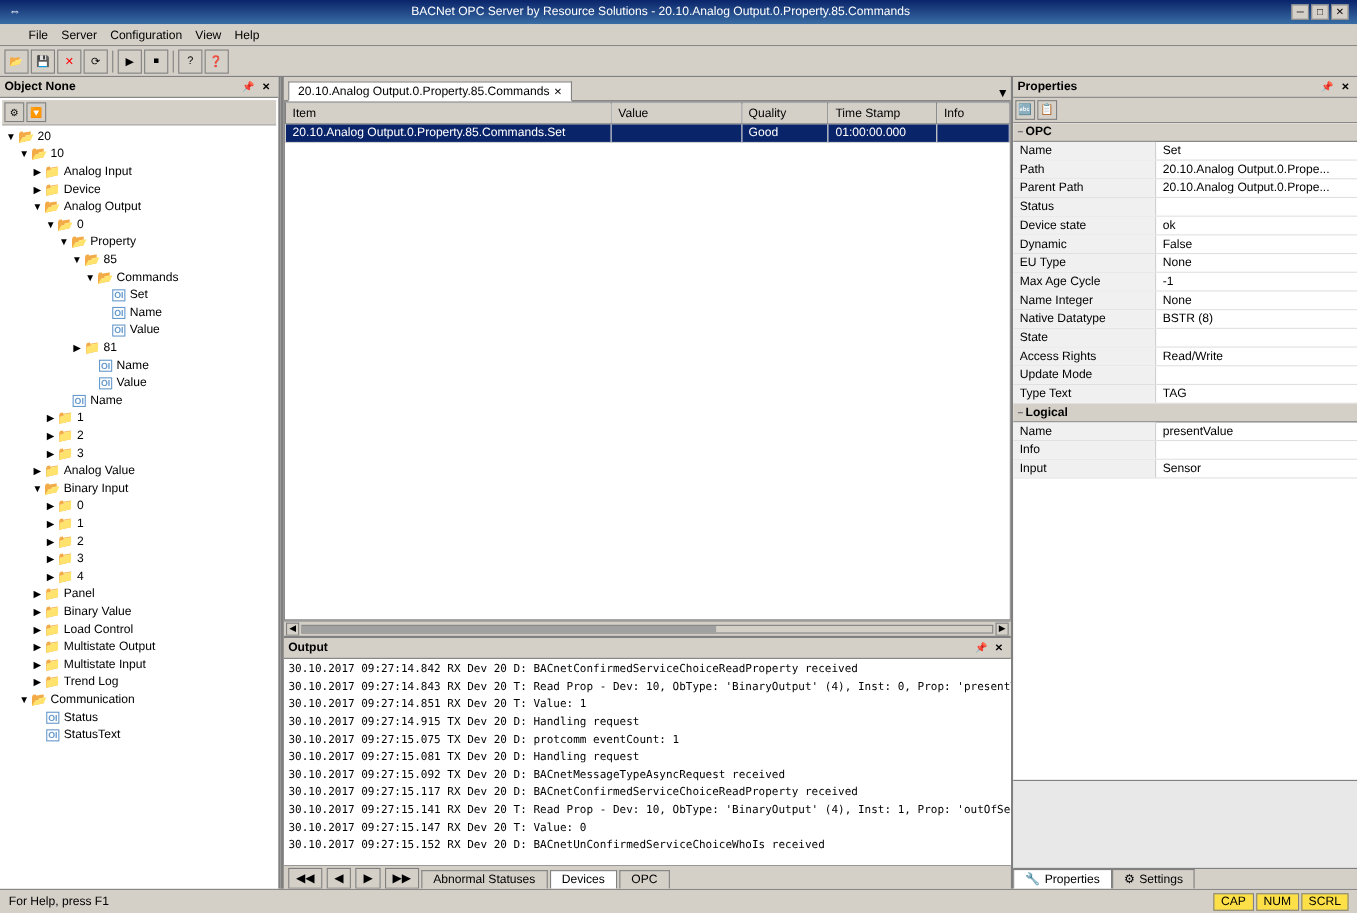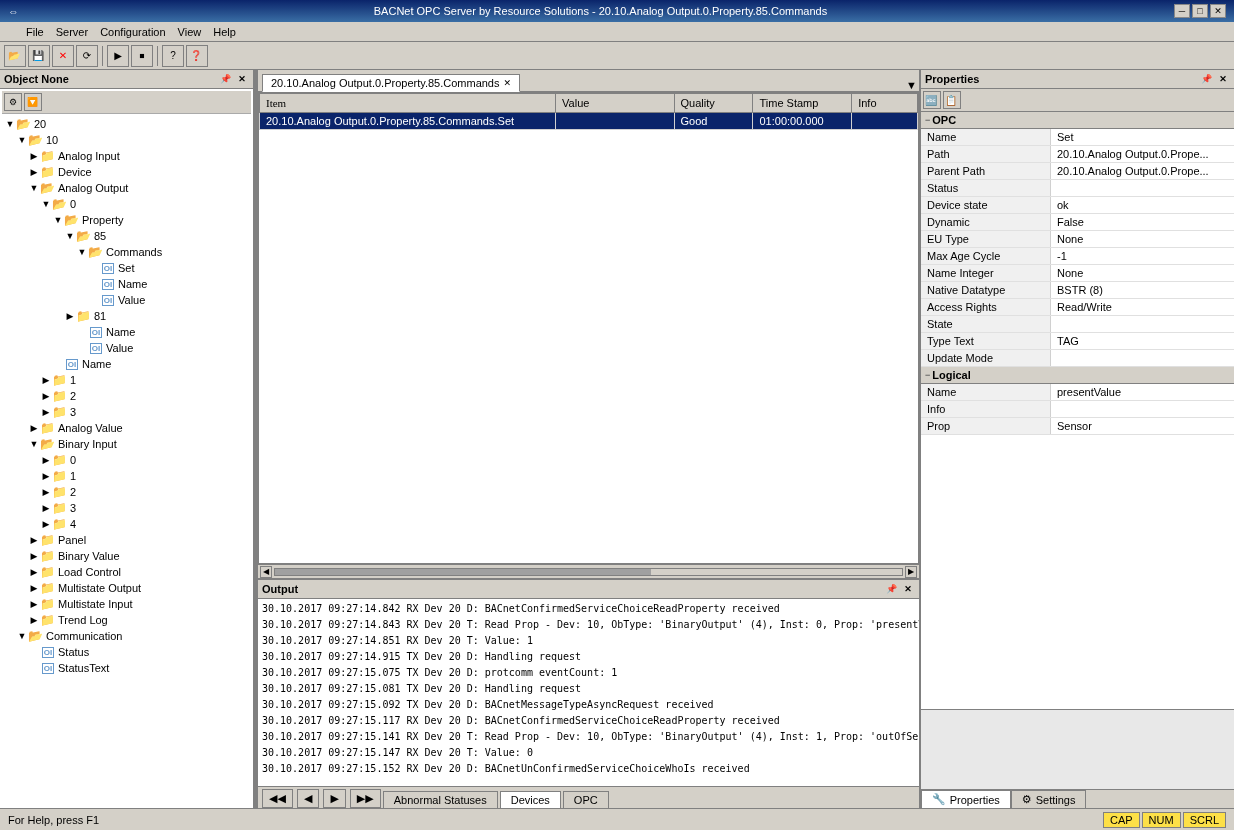--- a/index.html
+++ b/index.html
@@ -443,21 +443,21 @@
             <span class="tab-close">✕</span>
           </div>
 
           <div style="margin-left:auto; margin-right:2px; display:flex; align-items:center;">▼</div>
         </div>
 
         <div id="tab-content">
           <table id="data-grid">
             <thead>
               <tr>
-                <th style="width:45%;font-family:Liberation Serif, serif;">Item</th>
+                <th style="width:45%;">Item</th>
                 <th style="width:18%;">Value</th>
                 <th style="width:12%;">Quality</th>
                 <th style="width:15%;">Time Stamp</th>
                 <th style="width:10%;">Info</th>
               </tr>
             </thead>
             <tbody id="data-grid-body">
             <tr class="grid-row-selected">
                   <td>20.10.Analog Output.0.Property.85.Commands.Set</td>
                   <td></td>
@@ -575,54 +575,54 @@
               </div>
               <div class="prop-row">
                 <div class="prop-name">Name Integer</div>
                 <div class="prop-value">None</div>
               </div>
               <div class="prop-row">
                 <div class="prop-name">Native Datatype</div>
                 <div class="prop-value">BSTR (8)</div>
               </div>
               <div class="prop-row">
+                <div class="prop-name">State</div>
+                <div class="prop-value"></div>
+              </div>
+              <div class="prop-row">
                 <div class="prop-name">Access Rights</div>
                 <div class="prop-value">Read/Write</div>
               </div>
               <div class="prop-row">
-                <div class="prop-name">State</div>
+                <div class="prop-name">Update Mode</div>
                 <div class="prop-value"></div>
               </div>
               <div class="prop-row">
                 <div class="prop-name">Type Text</div>
                 <div class="prop-value">TAG</div>
-              </div>
-              <div class="prop-row">
-                <div class="prop-name">Update Mode</div>
-                <div class="prop-value"></div>
               </div>
             </div>
         </div>
 
         <div>
           <div class="prop-section-header">
             <span class="collapse-icon expand-minus">−</span>
             <span>Logical</span>
           </div>
           <div id="logical-rows">
               <div class="prop-row">
                 <div class="prop-name">Name</div>
                 <div class="prop-value">presentValue</div>
               </div>
               <div class="prop-row">
                 <div class="prop-name">Info</div>
                 <div class="prop-value"></div>
               </div>
               <div class="prop-row">
-                <div class="prop-name">Prop</div>
+                <div class="prop-name">Input</div>
                 <div class="prop-value">Sensor</div>
               </div>
             </div>
         </div>
       </div>
       <div id="properties-bottom"></div>
       <div id="properties-tabs">
         <div class="prop-tab active">
           <span>🔧</span>
           <span>Properties</span>

